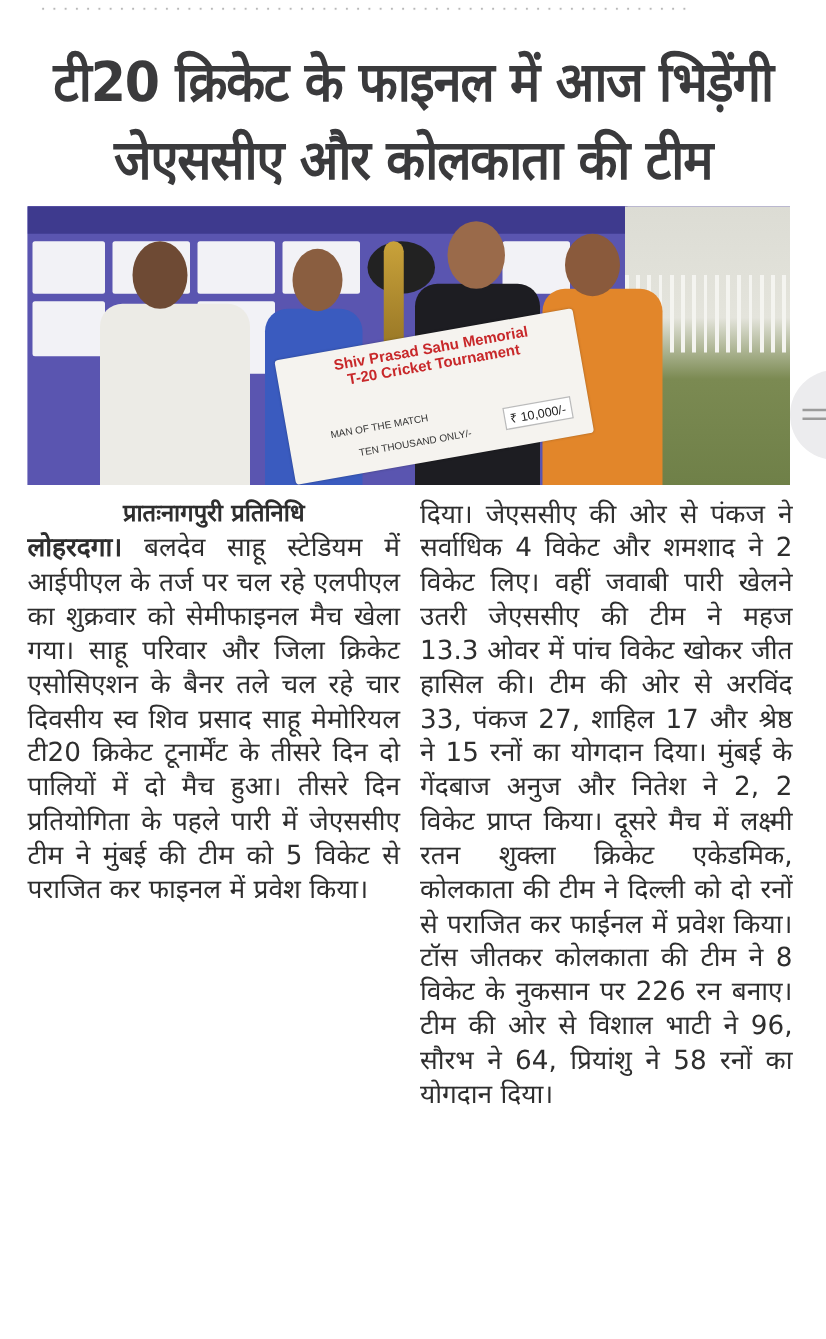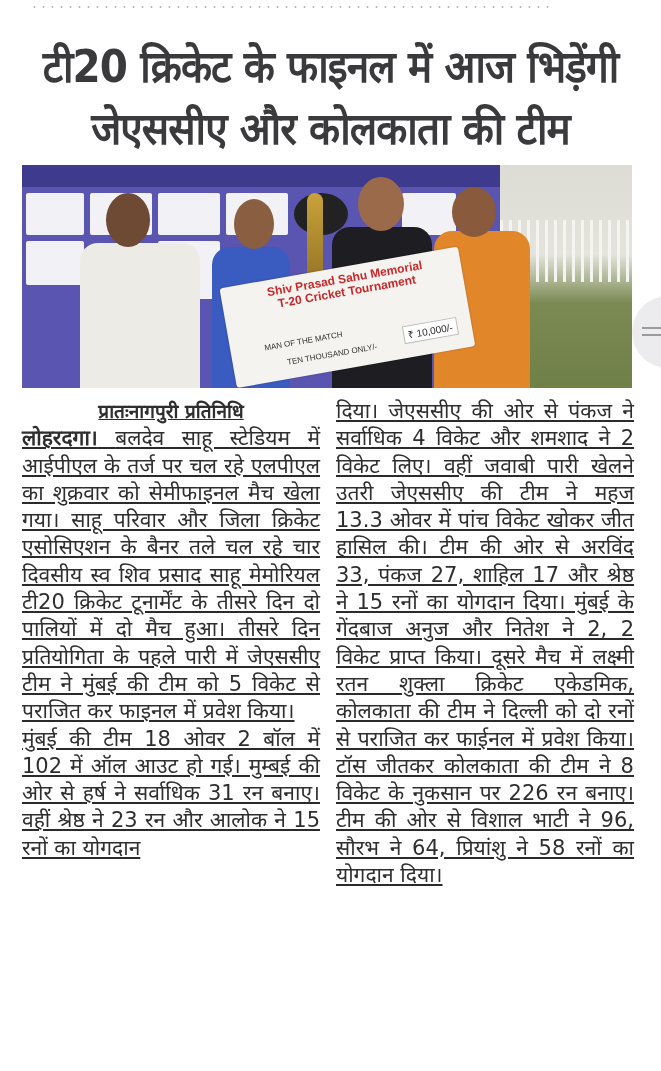--- a/index.html
+++ b/index.html
@@ -43,21 +43,21 @@
       font-weight: bold; font-size: 12px; color: #c8282a; line-height: 13px; text-align: center; width: 170px; }
     .cheque .c-line { position: absolute; font-family: "Liberation Sans", sans-serif; font-size: 8px; color: #333; }
     .cheque .c-amount { position: absolute; right: 14px; bottom: 14px; font-family: "Liberation Sans", sans-serif;
       font-size: 10px; color: #222; border: 1px solid #bbb; padding: 1px 4px; background: #fff; }
     .photo .trophy { position: absolute; left: 285px; top: 28px; width: 16px; height: 110px;
       background: linear-gradient(#c9a23a, #8a6a20); border-radius: 8px 8px 2px 2px; }
     .photo .trophy-base { position: absolute; left: 278px; top: 125px; width: 32px; height: 36px; background: #1f1f22; }
 
     .columns {
       position: absolute; left: 22px; top: 398px; width: 612px;
-      display: flex; justify-content: space-between; text-decoration: underline;
+      display: flex; justify-content: space-between;
     }
     .col {
       width: 298px; font-size: 21px; line-height: 27.3px;
       text-align: justify; color: #2e2e2e;
     }
     .col p { margin: 0; }
     .byline { text-align: center; font-weight: bold; font-size: 19px; display: block; margin-bottom: 0; }
     .dateline { font-weight: bold; }
     .handle {
       position: absolute; left: 632px; top: 296px; width: 44px; height: 72px;
@@ -105,21 +105,20 @@
     <div class="c-line" style="left:34px;top:62px;">MAN OF THE MATCH</div>
     <div class="c-line" style="left:54px;top:80px;">TEN THOUSAND ONLY/-</div>
     <div class="c-amount">₹ 10,000/-</div>
   </div>
 </div>
 
 <div class="columns">
   <div class="col">
     <span class="byline">प्रातःनागपुरी प्रतिनिधि</span>
     <p><span class="dateline">लोहरदगा।</span> <span>बलदेव साहू स्टेडियम में आईपीएल के तर्ज पर चल रहे एलपीएल का शुक्रवार को सेमीफाइनल मैच खेला गया। साहू परिवार और जिला क्रिकेट एसोसिएशन के बैनर तले चल रहे चार दिवसीय स्व शिव प्रसाद साहू मेमोरियल टी20 क्रिकेट टूनार्मेंट के तीसरे दिन दो पालियों में दो मैच हुआ। तीसरे दिन प्रतियोगिता के पहले पारी में जेएससीए टीम ने मुंबई की टीम को 5 विकेट से पराजित कर फाइनल में प्रवेश किया।</span></p>
-    <p>मुंबई की टीम 18 ओवर 2 बॉल में 102 में ऑल आउट हो गई। मुम्बई की ओर से हर्ष ने सर्वाधिक 31 रन बनाए। वहीं श्रेष्ठ ने 23 रन और आलोक ने 15 रनों का योगदान</p>
   </div>
   <div class="col">
     <p>दिया। जेएससीए की ओर से पंकज ने सर्वाधिक 4 विकेट और शमशाद ने 2 विकेट लिए। वहीं जवाबी पारी खेलने उतरी जेएससीए की टीम ने महज 13.3 ओवर में पांच विकेट खोकर जीत हासिल की। टीम की ओर से अरविंद 33, पंकज 27, शाहिल 17 और श्रेष्ठ ने 15 रनों का योगदान दिया। मुंबई के गेंदबाज अनुज और नितेश ने 2, 2 विकेट प्राप्त किया। दूसरे मैच में लक्ष्मी रतन शुक्ला क्रिकेट एकेडमिक, कोलकाता की टीम ने दिल्ली को दो रनों से पराजित कर फाईनल में प्रवेश किया। टॉस जीतकर कोलकाता की टीम ने 8 विकेट के नुकसान पर 226 रन बनाए। टीम की ओर से विशाल भाटी ने 96, सौरभ ने 64, प्रियांशु ने 58 रनों का योगदान दिया।</p>
   </div>
 </div>
 
 <div class="handle">
   <div class="bar" style="top:31px;"></div>
   <div class="bar" style="top:38px;"></div>
 </div>

